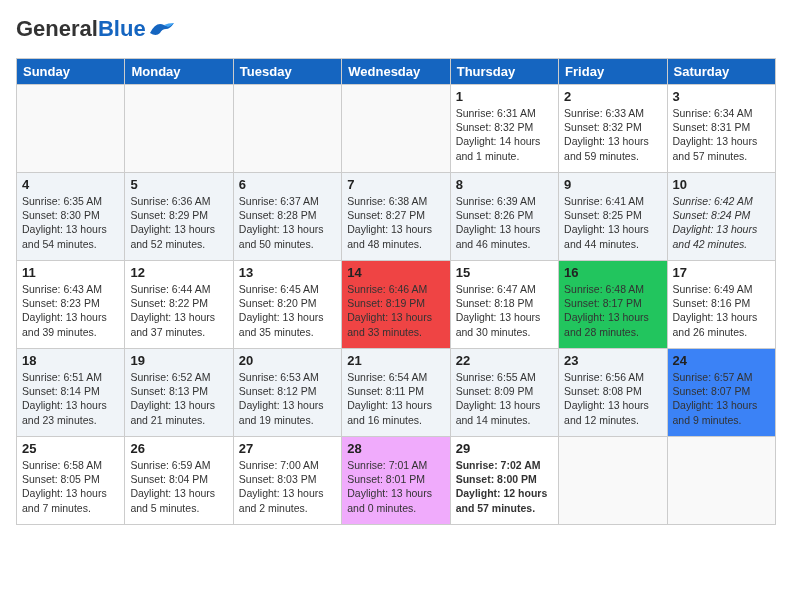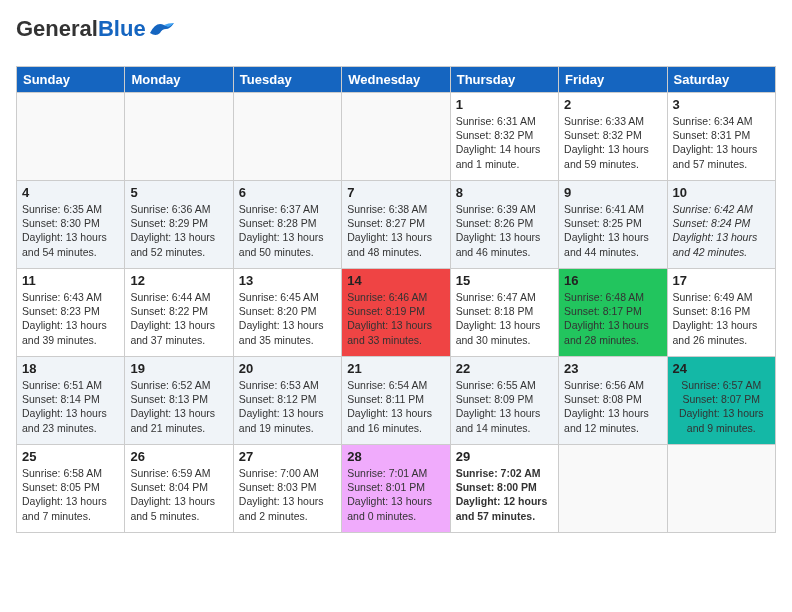--- a/index.html
+++ b/index.html
@@ -7,21 +7,21 @@
       font-family: Arial, sans-serif;
       background: #fff;
       width: 792px;
       min-height: 612px;
       padding: 16px;
     }
     .header {
       display: flex;
       justify-content: space-between;
       align-items: center;
-      margin-bottom: 24px;
+      margin-bottom: 16px;
     }
     .logo {
       display: flex;
       flex-direction: column;
       align-items: flex-start;
     }
     .logo-text {
       font-size: 22px;
       font-weight: bold;
     }
@@ -286,23 +286,23 @@
 Daylight: 13 hours
 and 14 minutes.</div>
         </td>
         <td style="background: rgb(240, 244, 248);">
           <span class="day-num">23</span>
           <div class="day-info" style="white-space: pre-line;">Sunrise: 6:56 AM
 Sunset: 8:08 PM
 Daylight: 13 hours
 and 12 minutes.</div>
         </td>
-        <td style="background: #14b8a6; margin-top: 16px;">
+        <td style="background: #3b82f6; margin-top: 16px;">
           <span class="day-num">24</span>
-          <div class="day-info" style="white-space: pre-line; text-align: center;">Sunrise: 6:57 AM
+          <div class="day-info" style="white-space: pre-line;">Sunrise: 6:57 AM
 Sunset: 8:07 PM
 Daylight: 13 hours
 and 9 minutes.</div>
         </td>
       </tr>
       <tr>
         <td style="background: rgb(255, 255, 255);">
           <span class="day-num">25</span>
           <div class="day-info" style="white-space: pre-line;">Sunrise: 6:58 AM
 Sunset: 8:05 PM

